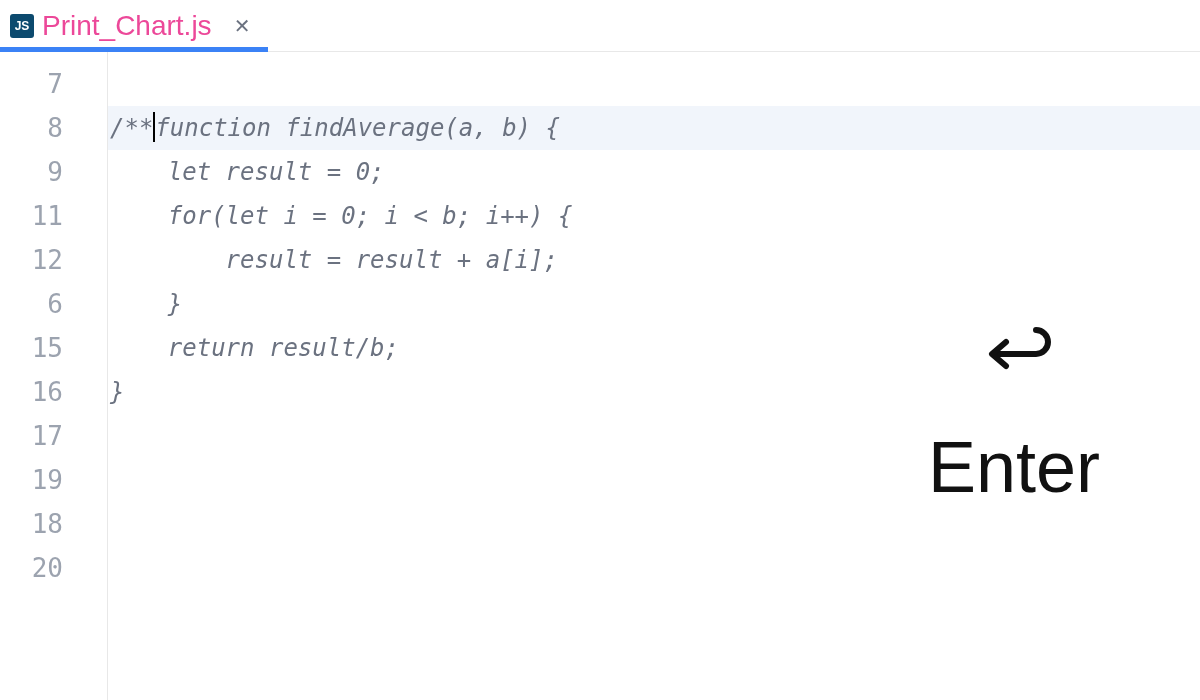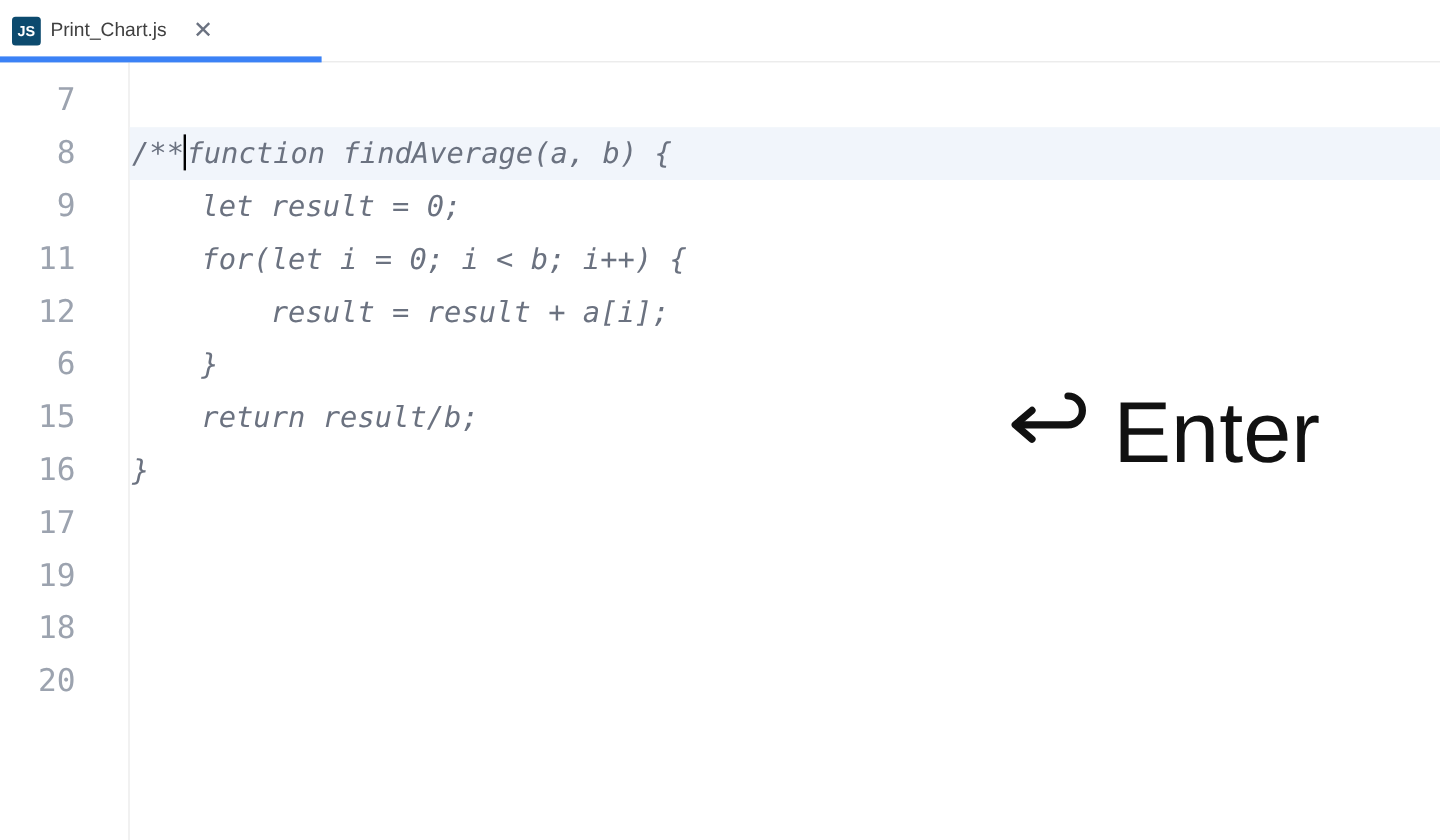--- a/index.html
+++ b/index.html
@@ -42,22 +42,22 @@
       display: flex;
       align-items: center;
       justify-content: center;
       color: #ffffff;
       font-size: 12px;
       font-weight: 700;
       font-family: -apple-system, sans-serif;
     }
     
     .tab-title {
-      color: #404040;
-      font-size: 16px;
+      color: #ec4899;
+      font-size: 28px;
       font-weight: 400;
     }
     
     .close-icon {
       color: #6b7280;
       font-size: 20px;
       margin-left: 14px;
       cursor: pointer;
     }
     
@@ -120,21 +120,22 @@
       vertical-align: middle;
       position: relative;
       top: -2px;
     }
     
     .overlay-hint {
       position: absolute;
       right: 100px;
       top: 320px;
       display: flex;
-      flex-direction: row;
+      flex-direction: column;
+      align-items: center;
       gap: 20px;
     }
     
     .enter-icon {
       font-size: 72px;
       color: #111111;
       font-weight: 300;
     }
     
     .enter-text {

